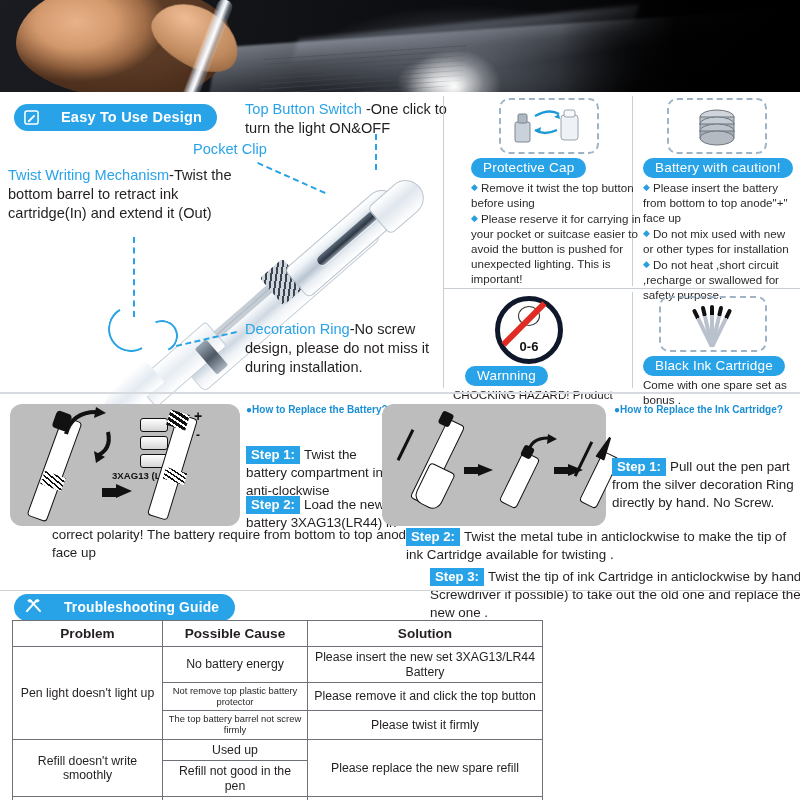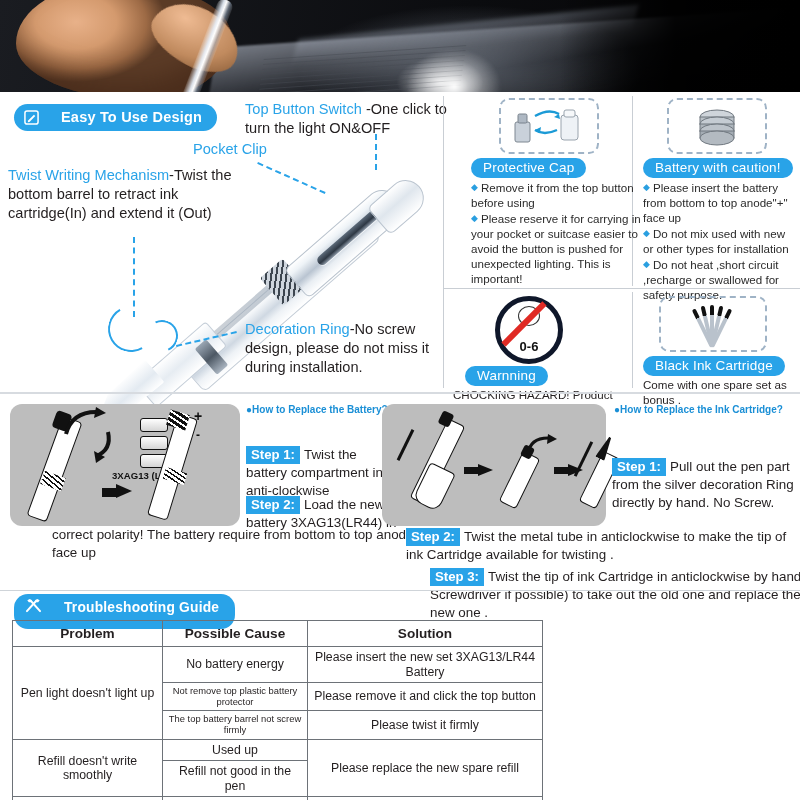--- a/index.html
+++ b/index.html
@@ -186,21 +186,21 @@
 
   
   .idiag{position:absolute;inset:0;}
   .ipen{position:absolute;width:17px;height:86px;border:1.6px solid #111;border-radius:4px;background:#fff;}
   .iarrow{position:absolute;width:0;height:0;border-left:15px solid #111;
     border-top:6px solid transparent;border-bottom:6px solid transparent;}
 
   
   .sec3{position:absolute;left:0;top:592px;width:800px;height:208px;}
   .badge-trouble{position:absolute;left:14px;top:2px;font-size:13.8px;}
-  .badge-trouble .pill{border-radius:14px;padding:4px 16px 13px 11px;}
+  .badge-trouble .pill{border-radius:14px;padding:4px 16px 5px 11px;}
 
   table.ts{position:absolute;left:12px;top:28px;width:530px;border-collapse:collapse;
     table-layout:fixed;}
   table.ts td,table.ts th{border:1px solid #6d7278;color:#231f20;text-align:center;
     padding:3px 4px;}
   table.ts th{font-size:13.6px;font-weight:bold;padding:5px 4px;}
   table.ts td{font-size:12.3px;line-height:1.18;}
   table.ts td.small{font-size:9.4px;line-height:1.14;}
   .col-p{width:150px;}.col-c{width:145px;}.col-s{width:235px;}
 </style>
@@ -290,21 +290,21 @@
           <path d="M48 24 q-13 6 -22 0" stroke="#1b9ad6" stroke-width="2.4" fill="none"></path>
           <path d="M26 24 l6 -3 l-1 6 z" fill="#1b9ad6"></path>
         </svg>
       </div>
       <div class="celltitle">
         <span class="pill">
             <span>Protective Cap</span>
           </span>
       </div>
       <div class="bullets">
-        <p><span class="dia">◆</span><span>Remove it from the top button before using</span></p>
+        <p><span class="dia">◆</span><span>Remove it twist the top button before using</span></p>
         <p><span class="dia">◆</span><span>Please reserve it for carrying in your pocket or suitcase easier to avoid the button is pushed for unexpected lighting. This is important!</span></p>
       </div>
     </div>
 
     <div class="cell" style="left:200px;top:6px;width:152px;">
       <div class="dashbox" style="width:96px;height:52px;margin-left:24px;">
         <svg width="54" height="42" viewBox="0 0 54 42">
           <ellipse cx="27" cy="12" rx="17" ry="7" fill="#cfd5db" stroke="#6f777f"></ellipse>
           <rect x="10" y="12" width="34" height="7" fill="#b9c0c7" stroke="#6f777f"></rect>
           <ellipse cx="27" cy="19" rx="17" ry="7" fill="#c5ccd3" stroke="#6f777f"></ellipse>

